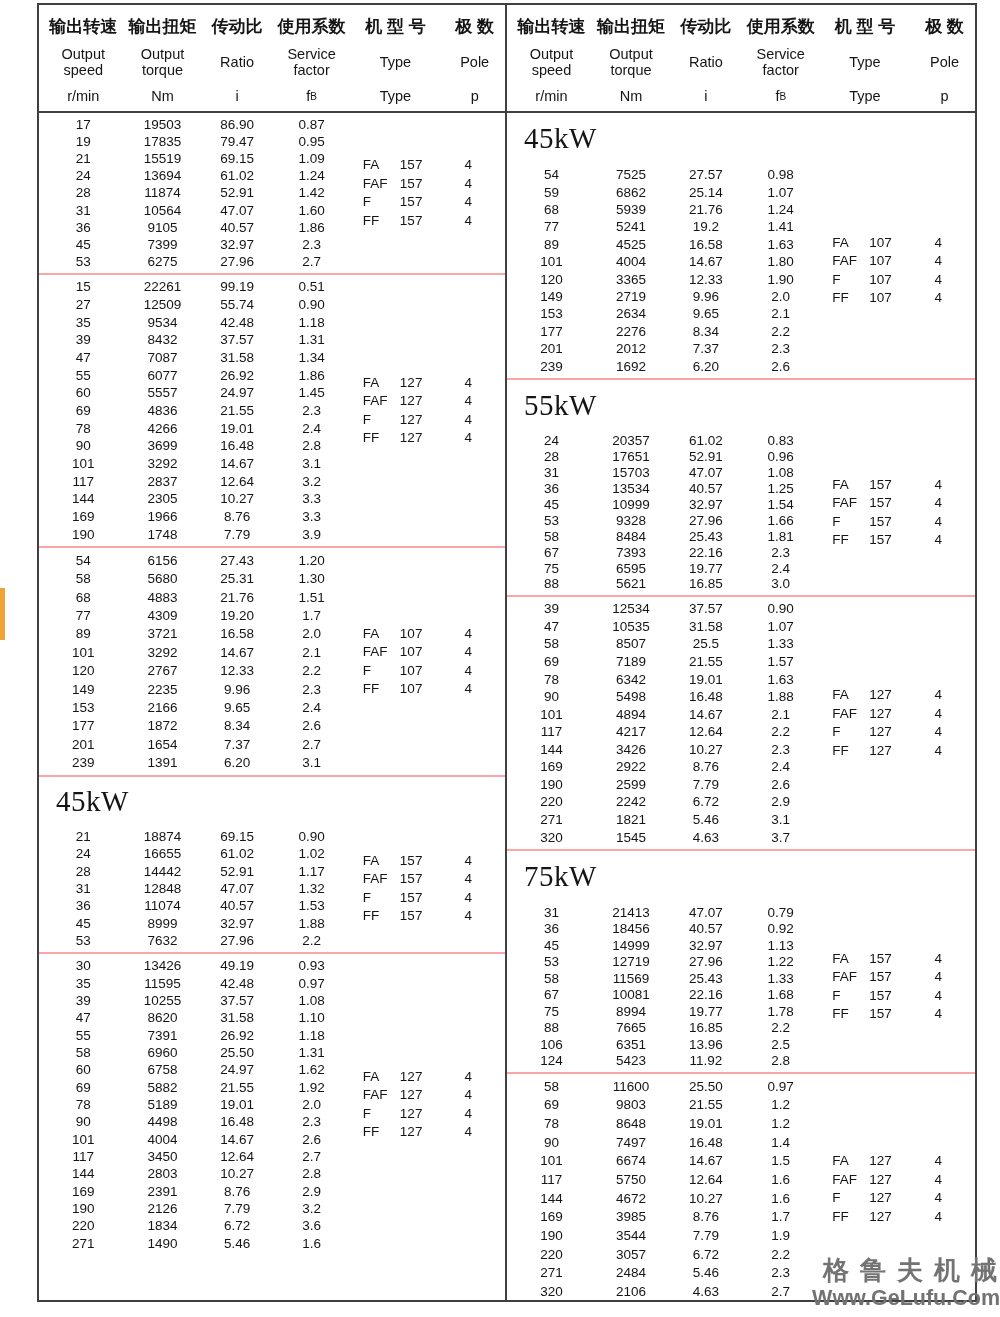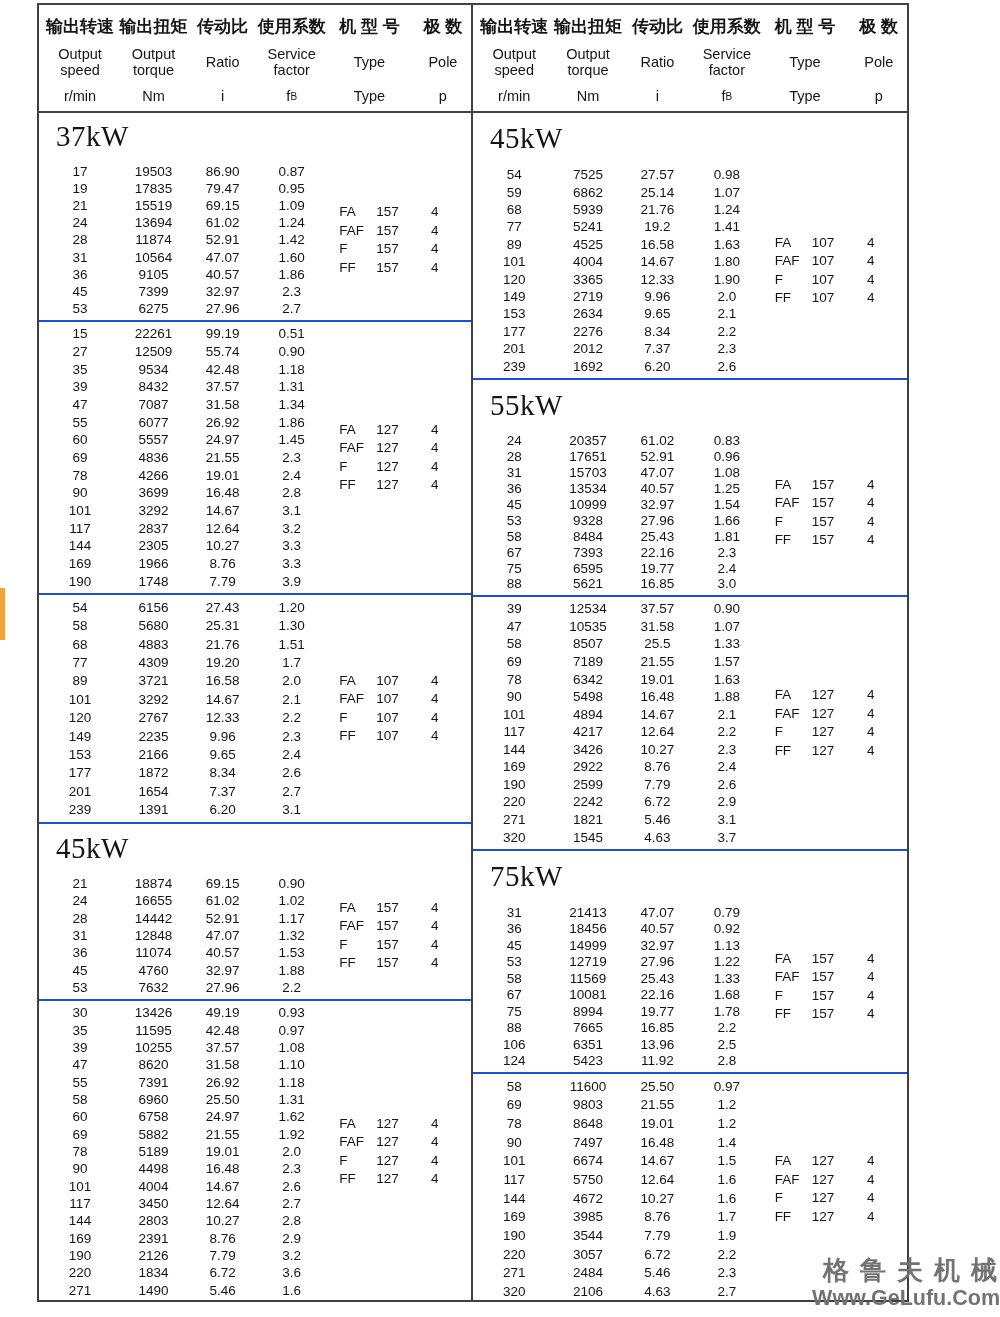--- a/index.html
+++ b/index.html
@@ -1,32 +1,32 @@
 <!DOCTYPE html>
 <html><head>
 <meta charset="utf-8">
 <style>
   html,body{margin:0;padding:0;background:#fff;}
   .page{position:relative;width:1000px;height:1317px;background:#ffffff;overflow:hidden;
         font-family:"Liberation Sans",sans-serif;color:#151515;}
-  .sheet{position:absolute;left:37px;top:3px;width:872px;height:1299px;
+  .sheet{position:absolute;left:37px;top:3px;width:940px;height:1299px;
          border:2px solid #404040;box-sizing:border-box;display:flex;}
   .half{width:50%;display:flex;flex-direction:column;box-sizing:border-box;}
   .half.left{border-right:2px solid #404040;}
   
   .thead{height:108px;box-sizing:border-box;border-bottom:2px solid #404040;
          display:grid;grid-template-columns:19% 15% 17% 15% 21% 13%;padding-top:7px;}
   .hcol{display:flex;flex-direction:column;align-items:center;text-align:center;}
   .h-zh{font-size:17px;font-weight:bold;white-space:nowrap;height:28px;display:flex;align-items:center;}
   .h-en{font-size:14.5px;height:44px;display:flex;align-items:center;line-height:1.12;max-width:74px;}
   .h-unit{font-size:14.5px;height:24px;display:flex;align-items:center;}
   .h-unit sub{font-size:10px;}
   
   .tbody{flex:1;display:flex;flex-direction:column;overflow:hidden;}
-  .bt{border-top:2px solid #1d4ed8;}
+  .bt{border-top:2px solid #fca5a5;}
   .section{display:flex;flex-direction:column;box-sizing:border-box;}
   .sec-title{font-family:"Liberation Serif",serif;font-size:29px;letter-spacing:.5px;
              display:flex;align-items:center;padding-left:17px;box-sizing:border-box;}
   .block{position:relative;box-sizing:border-box;padding-left:48px;}
   .rows{position:absolute;left:0;right:0;top:0;bottom:0;display:flex;flex-direction:column;
         justify-content:space-around;padding:3px 0;}
   .row{display:grid;grid-template-columns:19% 15% 17% 15%;font-size:13.5px;}
   .cell{text-align:center;white-space:nowrap;}
   .types{position:absolute;left:69.5%;right:1%;top:50%;transform:translateY(-50%);}
   .type-row{display:flex;align-items:center;font-size:13.5px;line-height:18.5px;white-space:nowrap;}
@@ -71,21 +71,20 @@
             <div class="h-unit">Type</div>
           </div>
           <div class="hcol">
             <div class="h-zh">极 数</div>
             <div class="h-en">Pole</div>
             <div class="h-unit">p</div>
           </div>
         </div>
       <div class="tbody">
           <div class="section">
-            <div class="sec-title" style="height: 47px;">37kW</div>
             <div class="block" style="height: 160px;">
               <div class="rows">
                 <div class="row">
                   <div class="cell c-speed">17</div>
                   <div class="cell c-torque">19503</div>
                   <div class="cell c-ratio">86.90</div>
                   <div class="cell c-factor">0.87</div>
                 </div>
                 <div class="row">
                   <div class="cell c-speed">19</div>
@@ -403,21 +402,21 @@
                   <div class="cell c-factor">1.32</div>
                 </div>
                 <div class="row">
                   <div class="cell c-speed">36</div>
                   <div class="cell c-torque">11074</div>
                   <div class="cell c-ratio">40.57</div>
                   <div class="cell c-factor">1.53</div>
                 </div>
                 <div class="row">
                   <div class="cell c-speed">45</div>
-                  <div class="cell c-torque">4760</div>
+                  <div class="cell c-torque">8999</div>
                   <div class="cell c-ratio">32.97</div>
                   <div class="cell c-factor">1.88</div>
                 </div>
                 <div class="row">
                   <div class="cell c-speed">53</div>
                   <div class="cell c-torque">7632</div>
                   <div class="cell c-ratio">27.96</div>
                   <div class="cell c-factor">2.2</div>
                 </div>
               </div>

